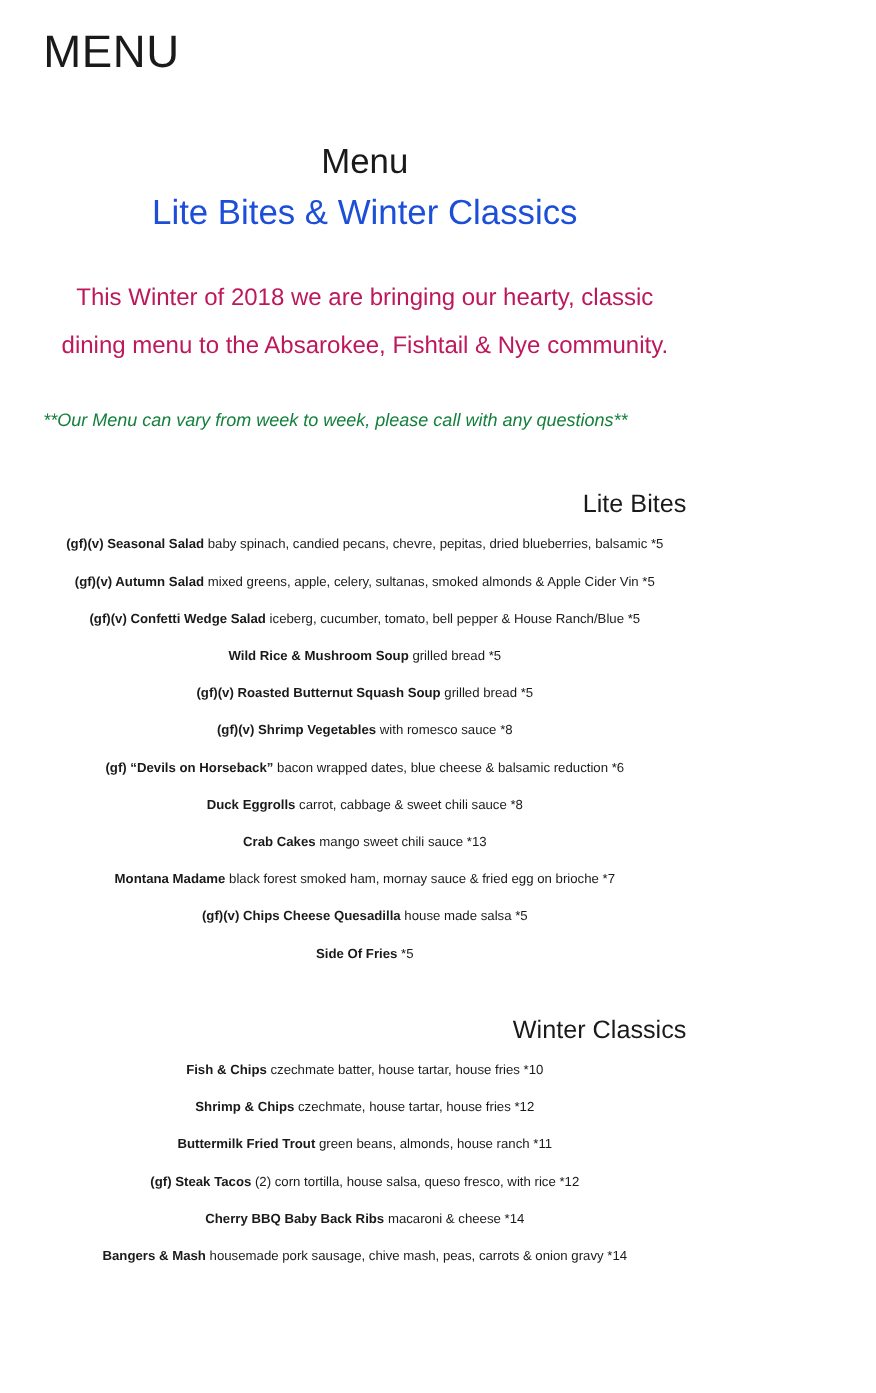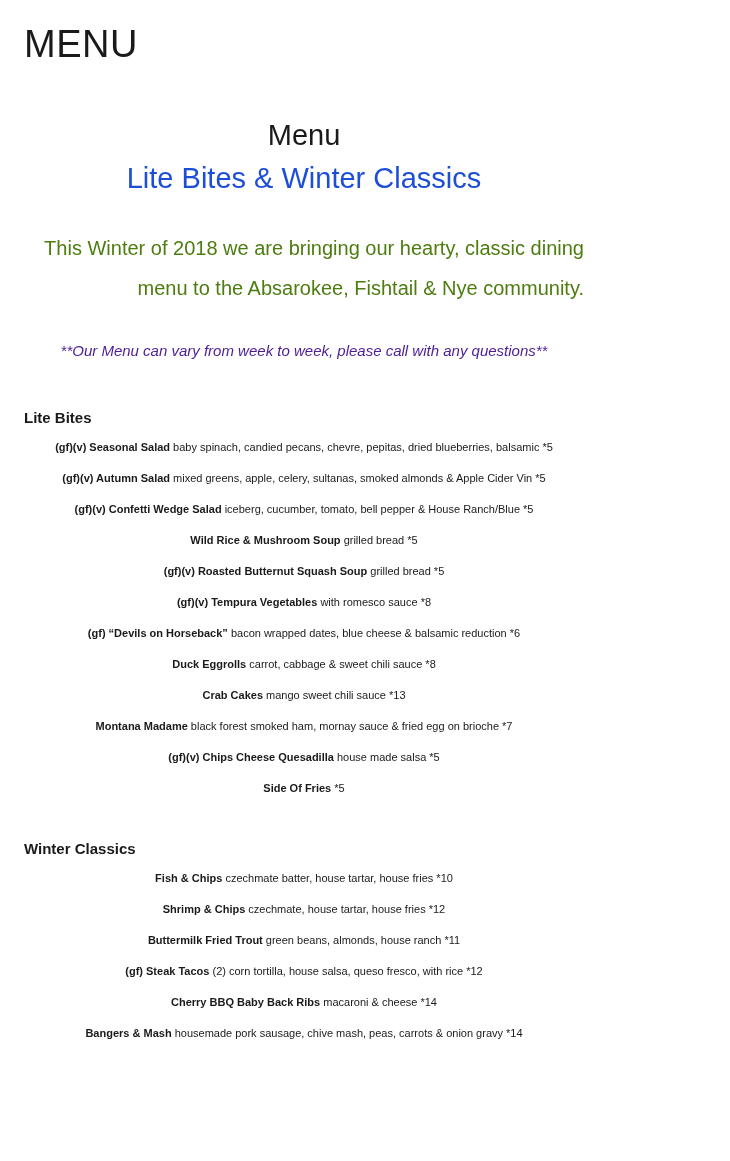--- a/index.html
+++ b/index.html
@@ -10,21 +10,21 @@
   body {
     width: 730px;
     min-height: 1161px;
     font-family: "Liberation Sans", sans-serif;
     color: #000000;
     -webkit-font-smoothing: antialiased;
   }
   .page {
     width: 608px;
     box-sizing: border-box;
-    padding: 0 24px;
+    padding: 0 36px;
   }
   .page-title {
     font-size: 38px;
     font-weight: normal;
     letter-spacing: 0.5px;
     margin: 22px 0 0 0;
     line-height: 1.2;
     color: #1a1a1a;
   }
   .menu-head {
@@ -35,43 +35,43 @@
     font-size: 29px;
     line-height: 43px;
     color: #1a1a1a;
   }
   .menu-head .line2 {
     font-size: 29px;
     line-height: 43px;
     color: #1d4ed8;
   }
   .intro {
-    text-align: right;
+    text-align: center;
     font-size: 20px;
     line-height: 40px;
     margin-top: 28px;
-    color: #4d7c0f;
+    color: #be185d;
   }
   .note {
-    text-align: center;
+    text-align: left;
     font-size: 15px;
     font-style: italic;
     margin-top: 34px;
-    color: #4c1d95;
+    color: #15803d;
   }
   .section {
     margin-top: 50px;
   }
   .section + .section {
     margin-top: 36px;
   }
   .section-title {
-    text-align: left;
-    font-size: 15px;
-    font-weight: bold;
+    text-align: right;
+    font-size: 21px;
+    font-weight: normal;
     margin-bottom: 6px;
     color: #1a1a1a;
   }
   .item {
     text-align: center;
     font-size: 11px;
     line-height: 31px;
     color: #1a1a1a;
   }
   .item .nm {
@@ -109,21 +109,21 @@
     <div class="item">
       <span class="nm">(gf)(v) Confetti Wedge Salad</span><span class="desc"> iceberg, cucumber, tomato, bell pepper &amp; House Ranch/Blue *5</span>
     </div>
     <div class="item">
       <span class="nm">Wild Rice &amp; Mushroom Soup</span><span class="desc"> grilled bread *5</span>
     </div>
     <div class="item">
       <span class="nm">(gf)(v) Roasted Butternut Squash Soup</span><span class="desc"> grilled bread *5</span>
     </div>
     <div class="item">
-      <span class="nm">(gf)(v) Tempura Vegetables</span><span class="desc"> with romesco sauce *8</span>
+      <span class="nm">(gf)(v) Shrimp Vegetables</span><span class="desc"> with romesco sauce *8</span>
     </div>
     <div class="item">
       <span class="nm">(gf) “Devils on Horseback”</span><span class="desc"> bacon wrapped dates, blue cheese &amp; balsamic reduction *6</span>
     </div>
     <div class="item">
       <span class="nm">Duck Eggrolls</span><span class="desc"> carrot, cabbage &amp; sweet chili sauce *8</span>
     </div>
     <div class="item">
       <span class="nm">Crab Cakes</span><span class="desc"> mango sweet chili sauce *13</span>
     </div>

